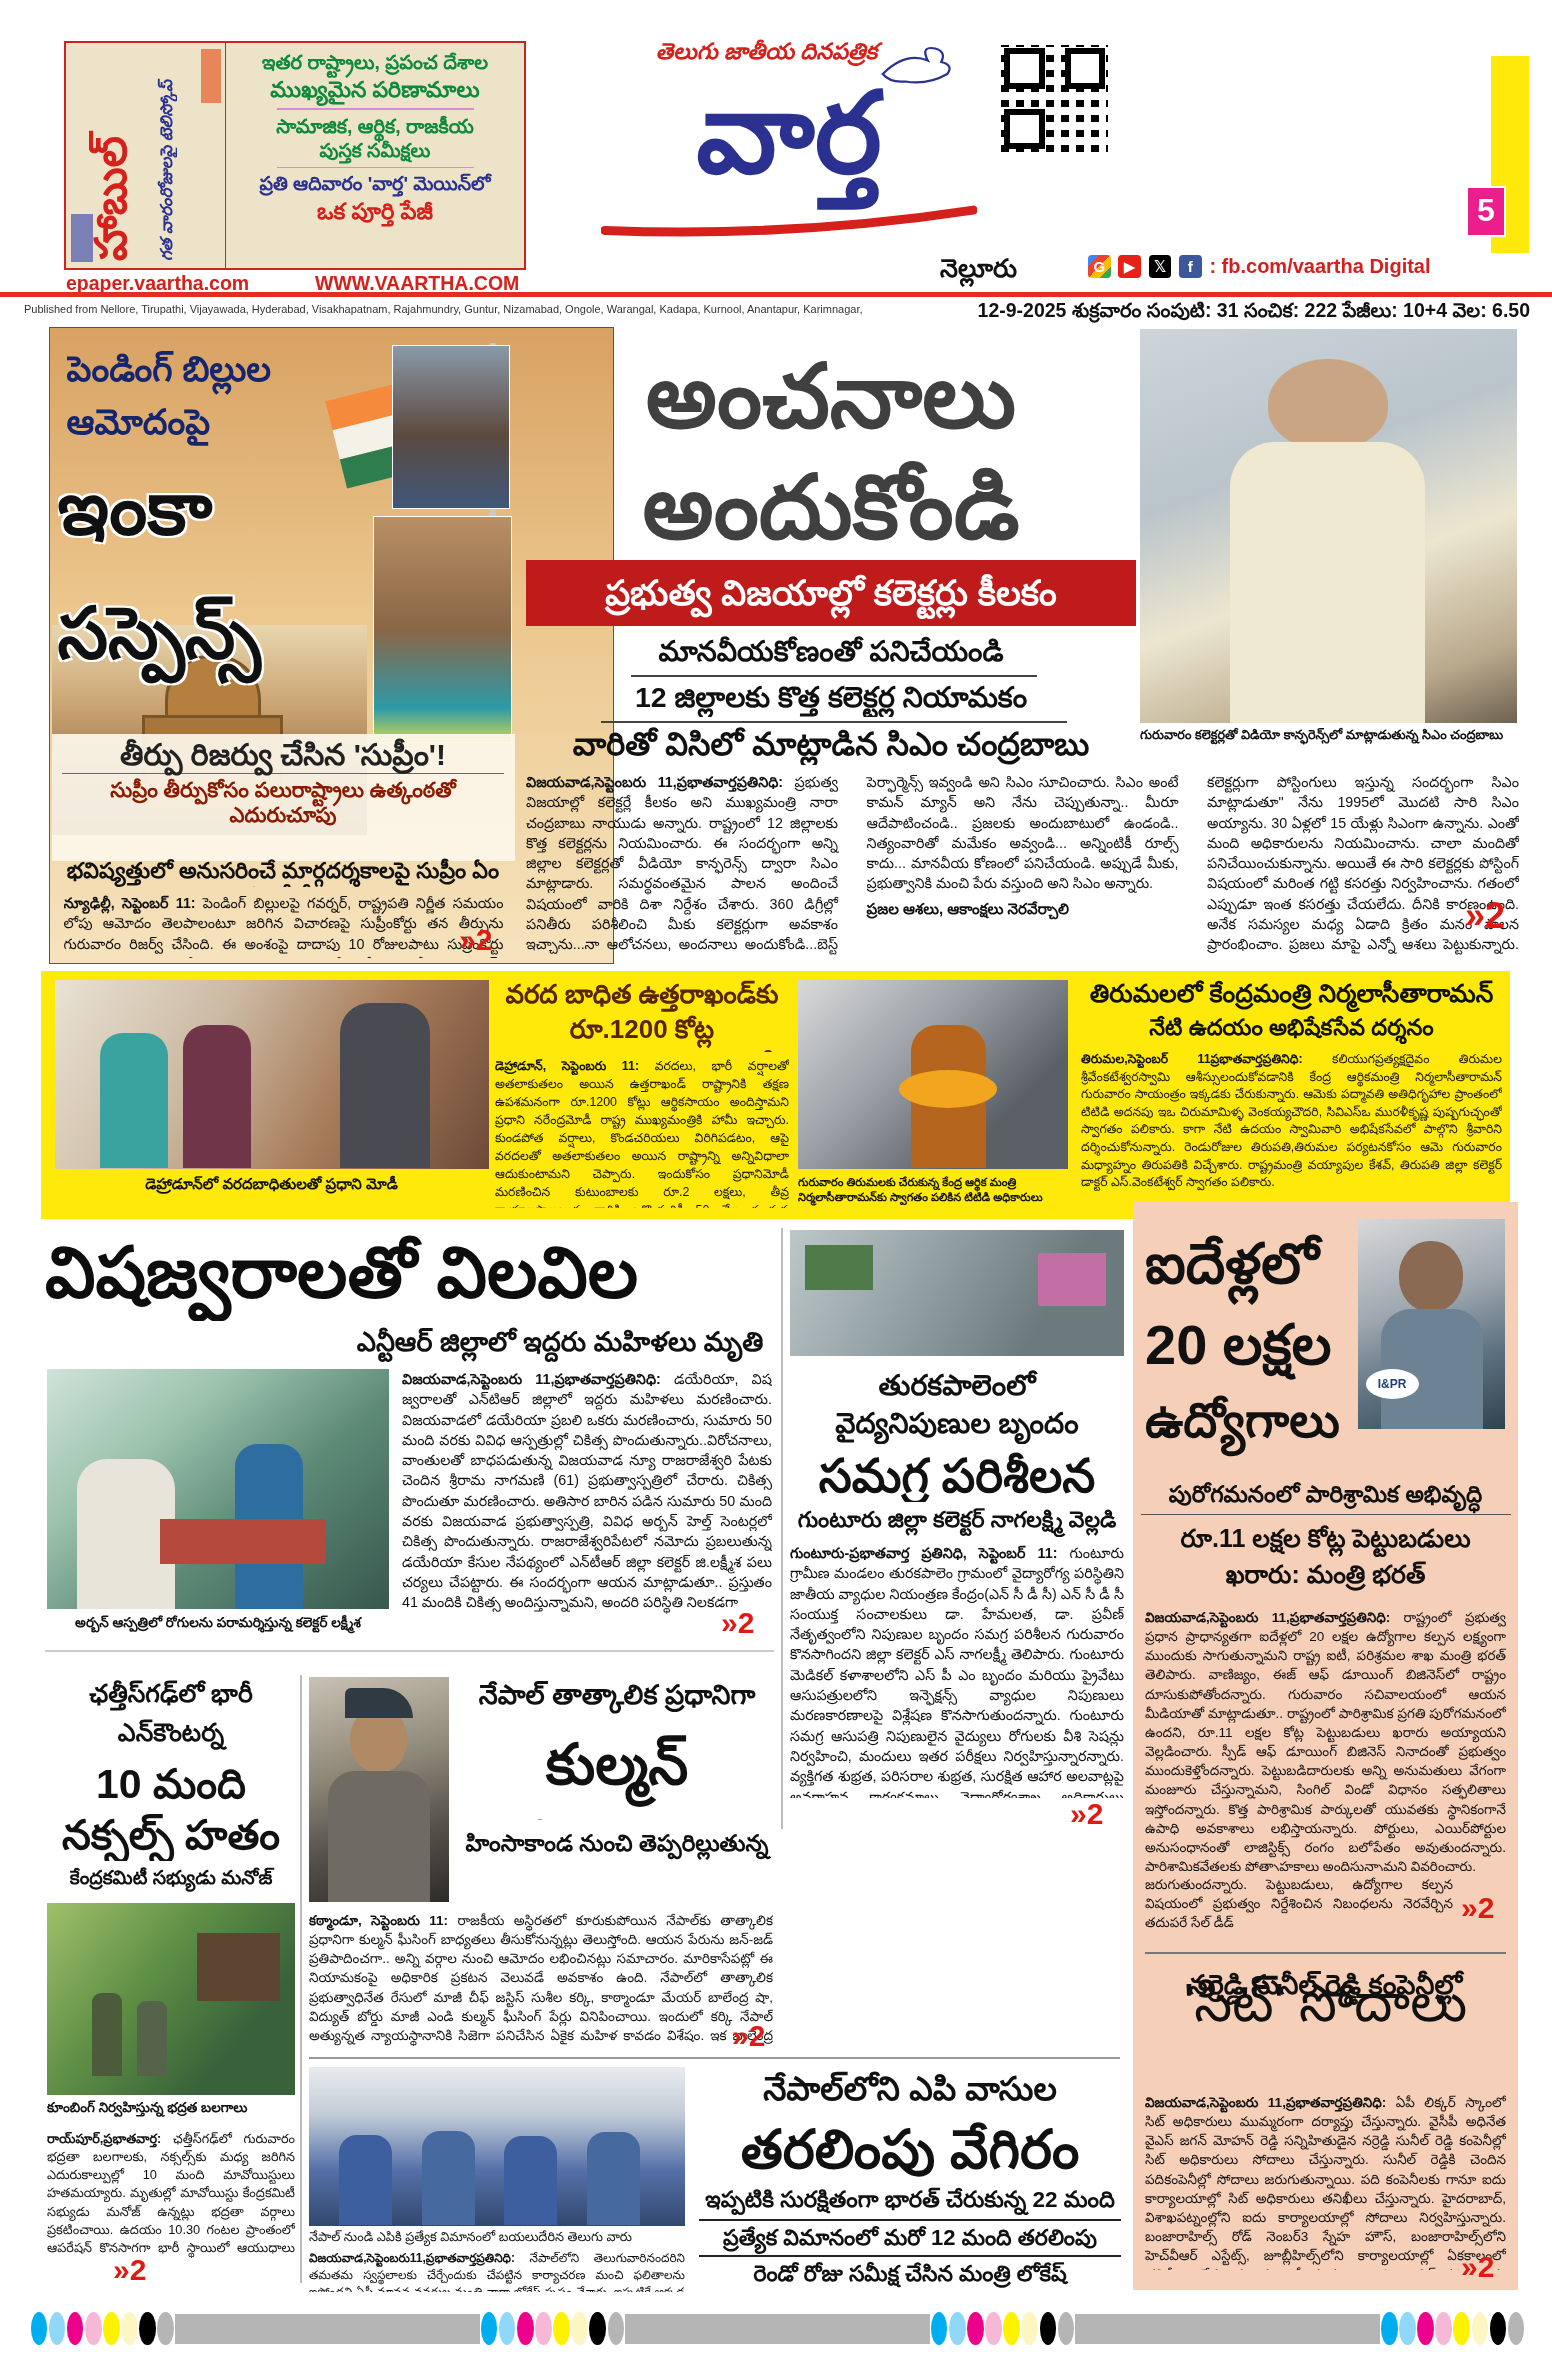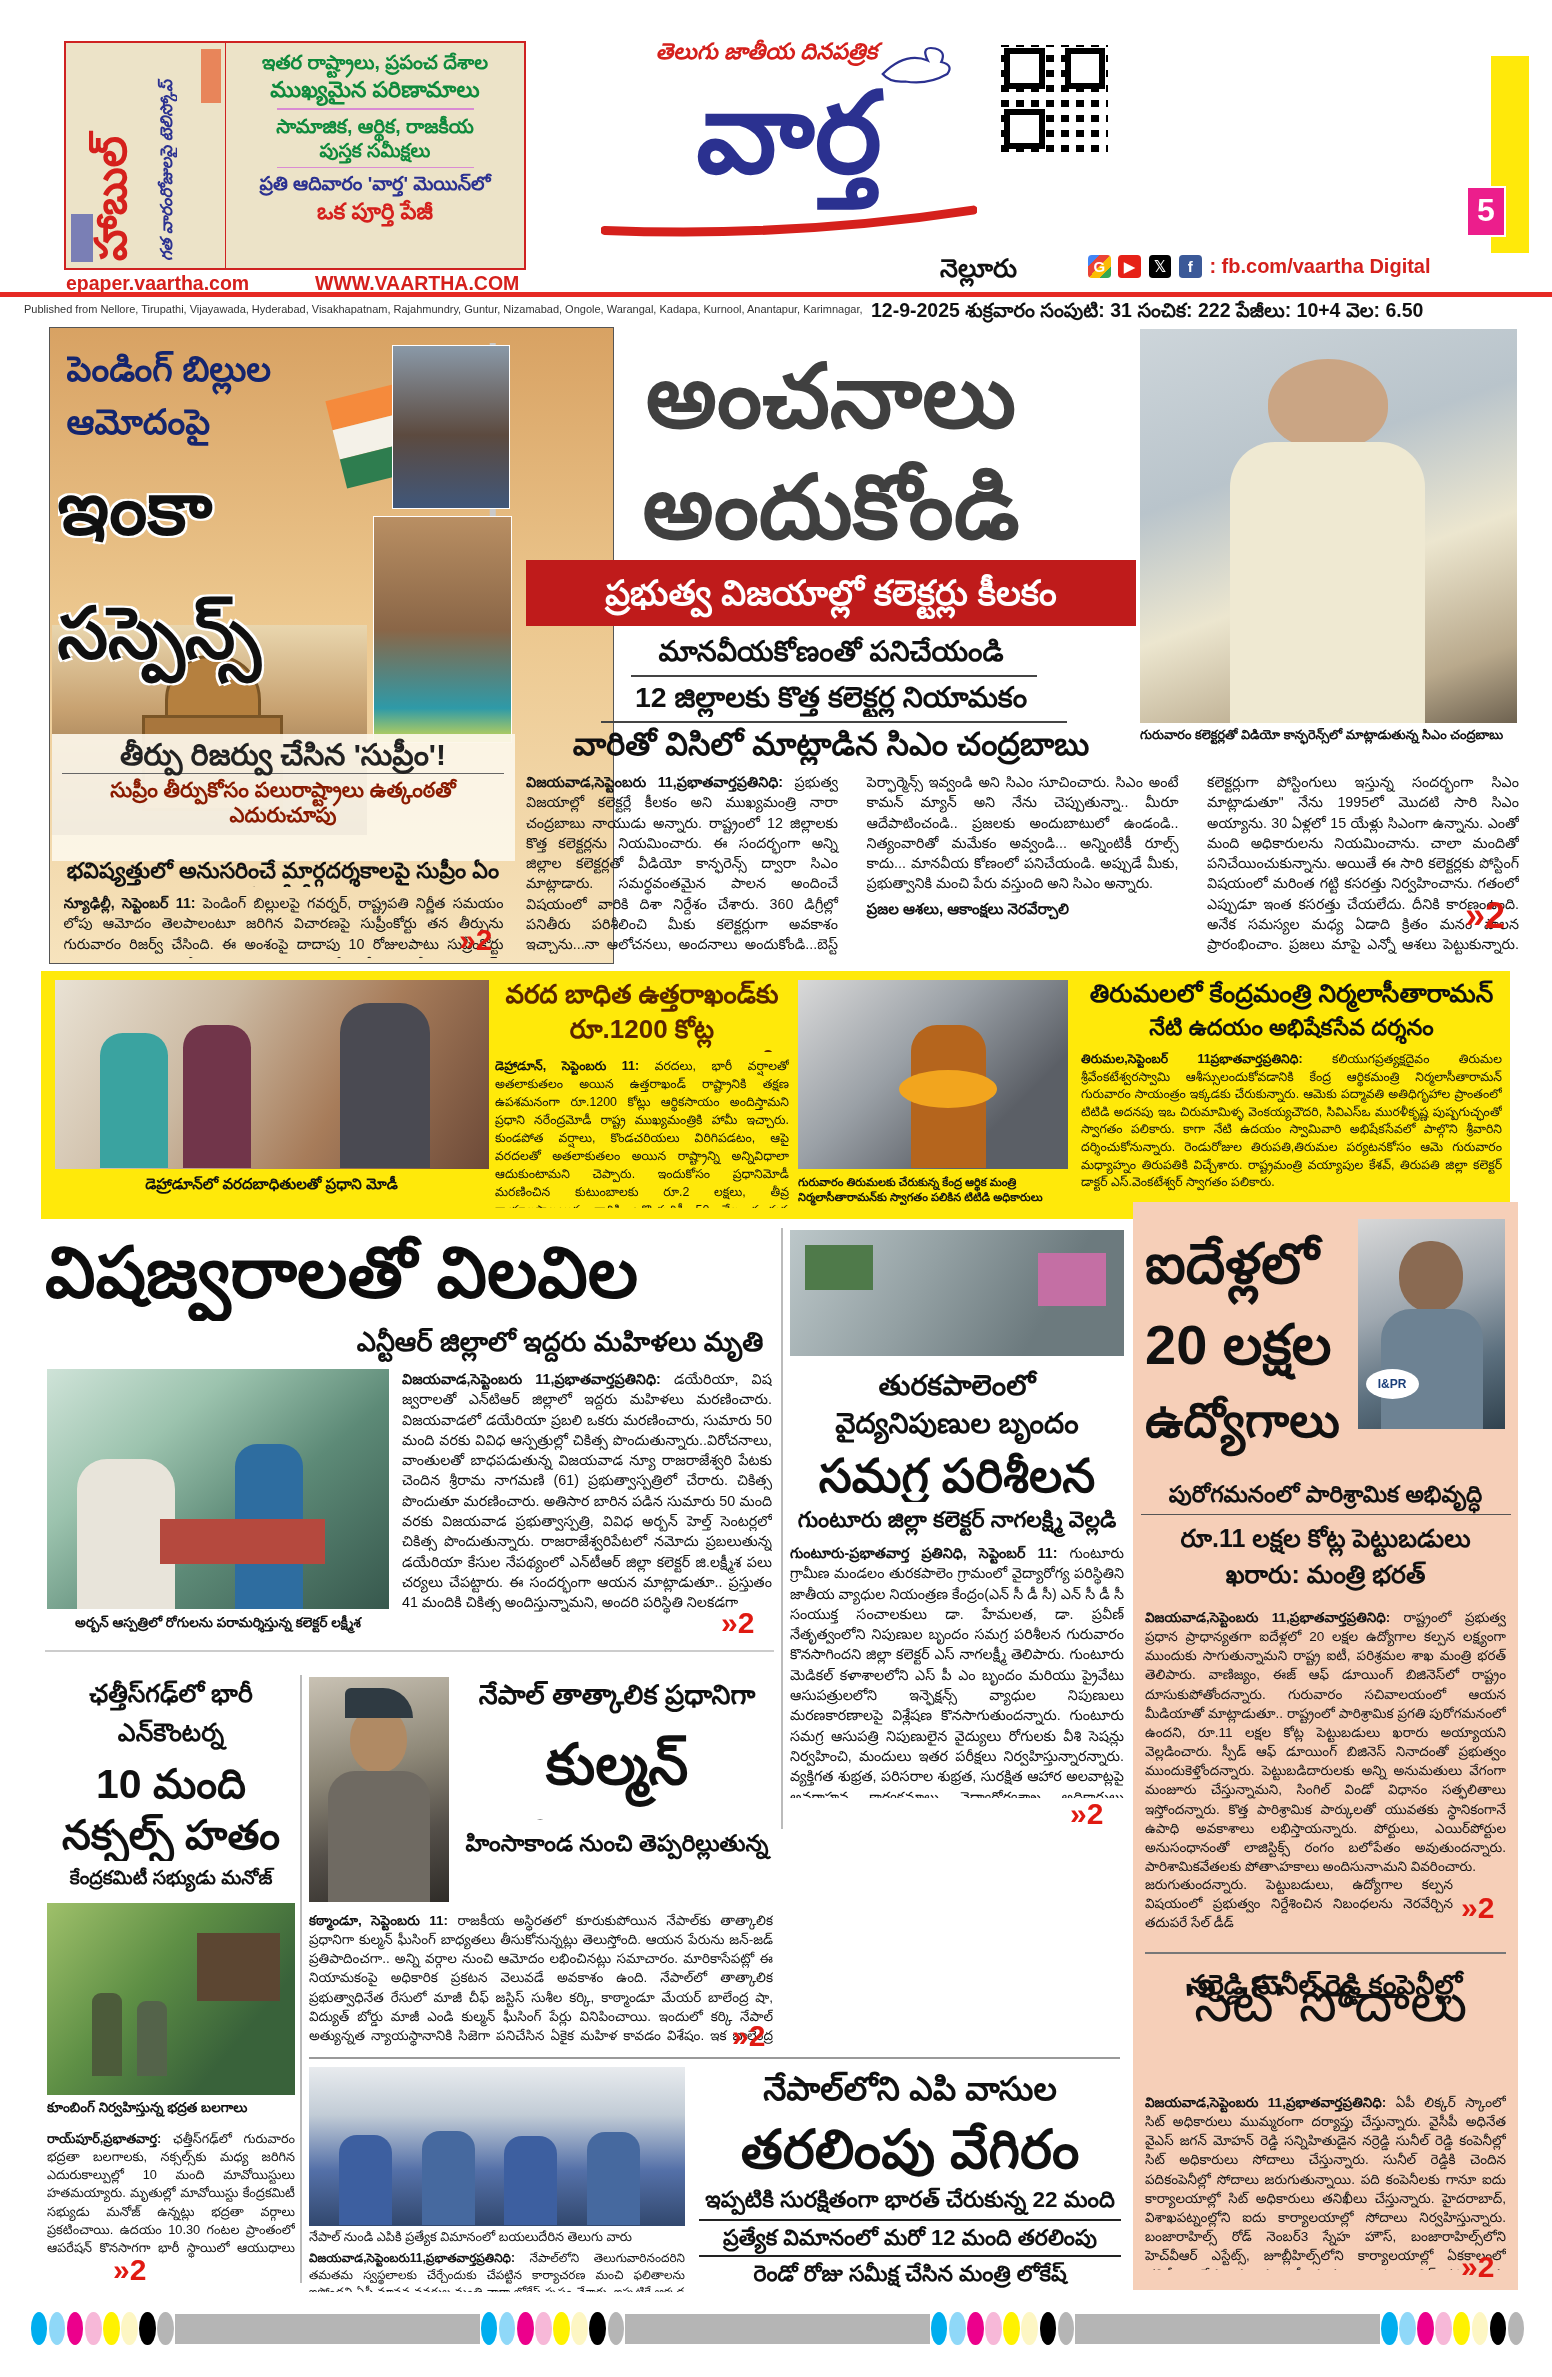--- a/index.html
+++ b/index.html
@@ -72,21 +72,21 @@
   <div class="abs" style="left:1088px;top:255px;white-space:nowrap">
     <span class="icon" style="background:linear-gradient(135deg,#4285f4 25%,#ea4335 25% 50%,#fbbc05 50% 75%,#34a853 75%)">G</span>
     <span class="icon" style="background:#e62117">▶</span>
     <span class="icon" style="background:#000">𝕏</span>
     <span class="icon" style="background:#3b5998">f</span>
     <span class="b red" style="font-size:20px;vertical-align:middle">: fb.com/vaartha Digital</span>
   </div>
 
   <div class="abs" style="left:0;top:292px;width:1553px;height:5.3px;background:#e62a24"></div>
   <div class="abs" style="left:24px;top:303px;width:841px;font-size:11px;color:#333;white-space:nowrap;overflow:hidden">Published from  Nellore, Tirupathi,  Vijayawada, Hyderabad, Visakhapatnam, Rajahmundry, Guntur, Nizamabad, Ongole, Warangal, Kadapa, Kurnool, Anantapur,  Karimnagar, Mahabubnagar, Khammam,  Nalgonda, Tadepalligudem, Srikakulam</div>
-  <div class="abs b" style="left:871px;top:299px;width:659px;font-size:19.5px">12-9-2025 శుక్రవారం  సంపుటి: 31 సంచిక: 222  పేజీలు: 10+4  వెల: 6.50</div>
+  <div class="abs b" style="left:871px;top:299px;width:659px;text-align:right;font-size:19.5px">12-9-2025 శుక్రవారం  సంపుటి: 31 సంచిక: 222  పేజీలు: 10+4  వెల: 6.50</div>
 </div>
 
 <div class="abs" style="left:49px;top:327px;width:565px;height:637px;border:1.5px solid #555;box-sizing:border-box;background:linear-gradient(180deg,#d8a263,#ecc78e 45%,#f6e3bd)">
   <div class="abs" style="left:16.5px;top:15px;width:248px;color:#15256e;font-weight:bold;font-size:35px;line-height:1.5;overflow:hidden">
     <div>పెండింగ్ బిల్లుల</div>
     <div>ఆమోదంపై</div>
   </div>
 
   <svg class="abs" style="left:225px;top:9px" width="233" height="315" viewBox="0 0 310 420">
     <line x1="290" y1="8" x2="290" y2="412" stroke="#c9c9c9" stroke-width="8"></line>

